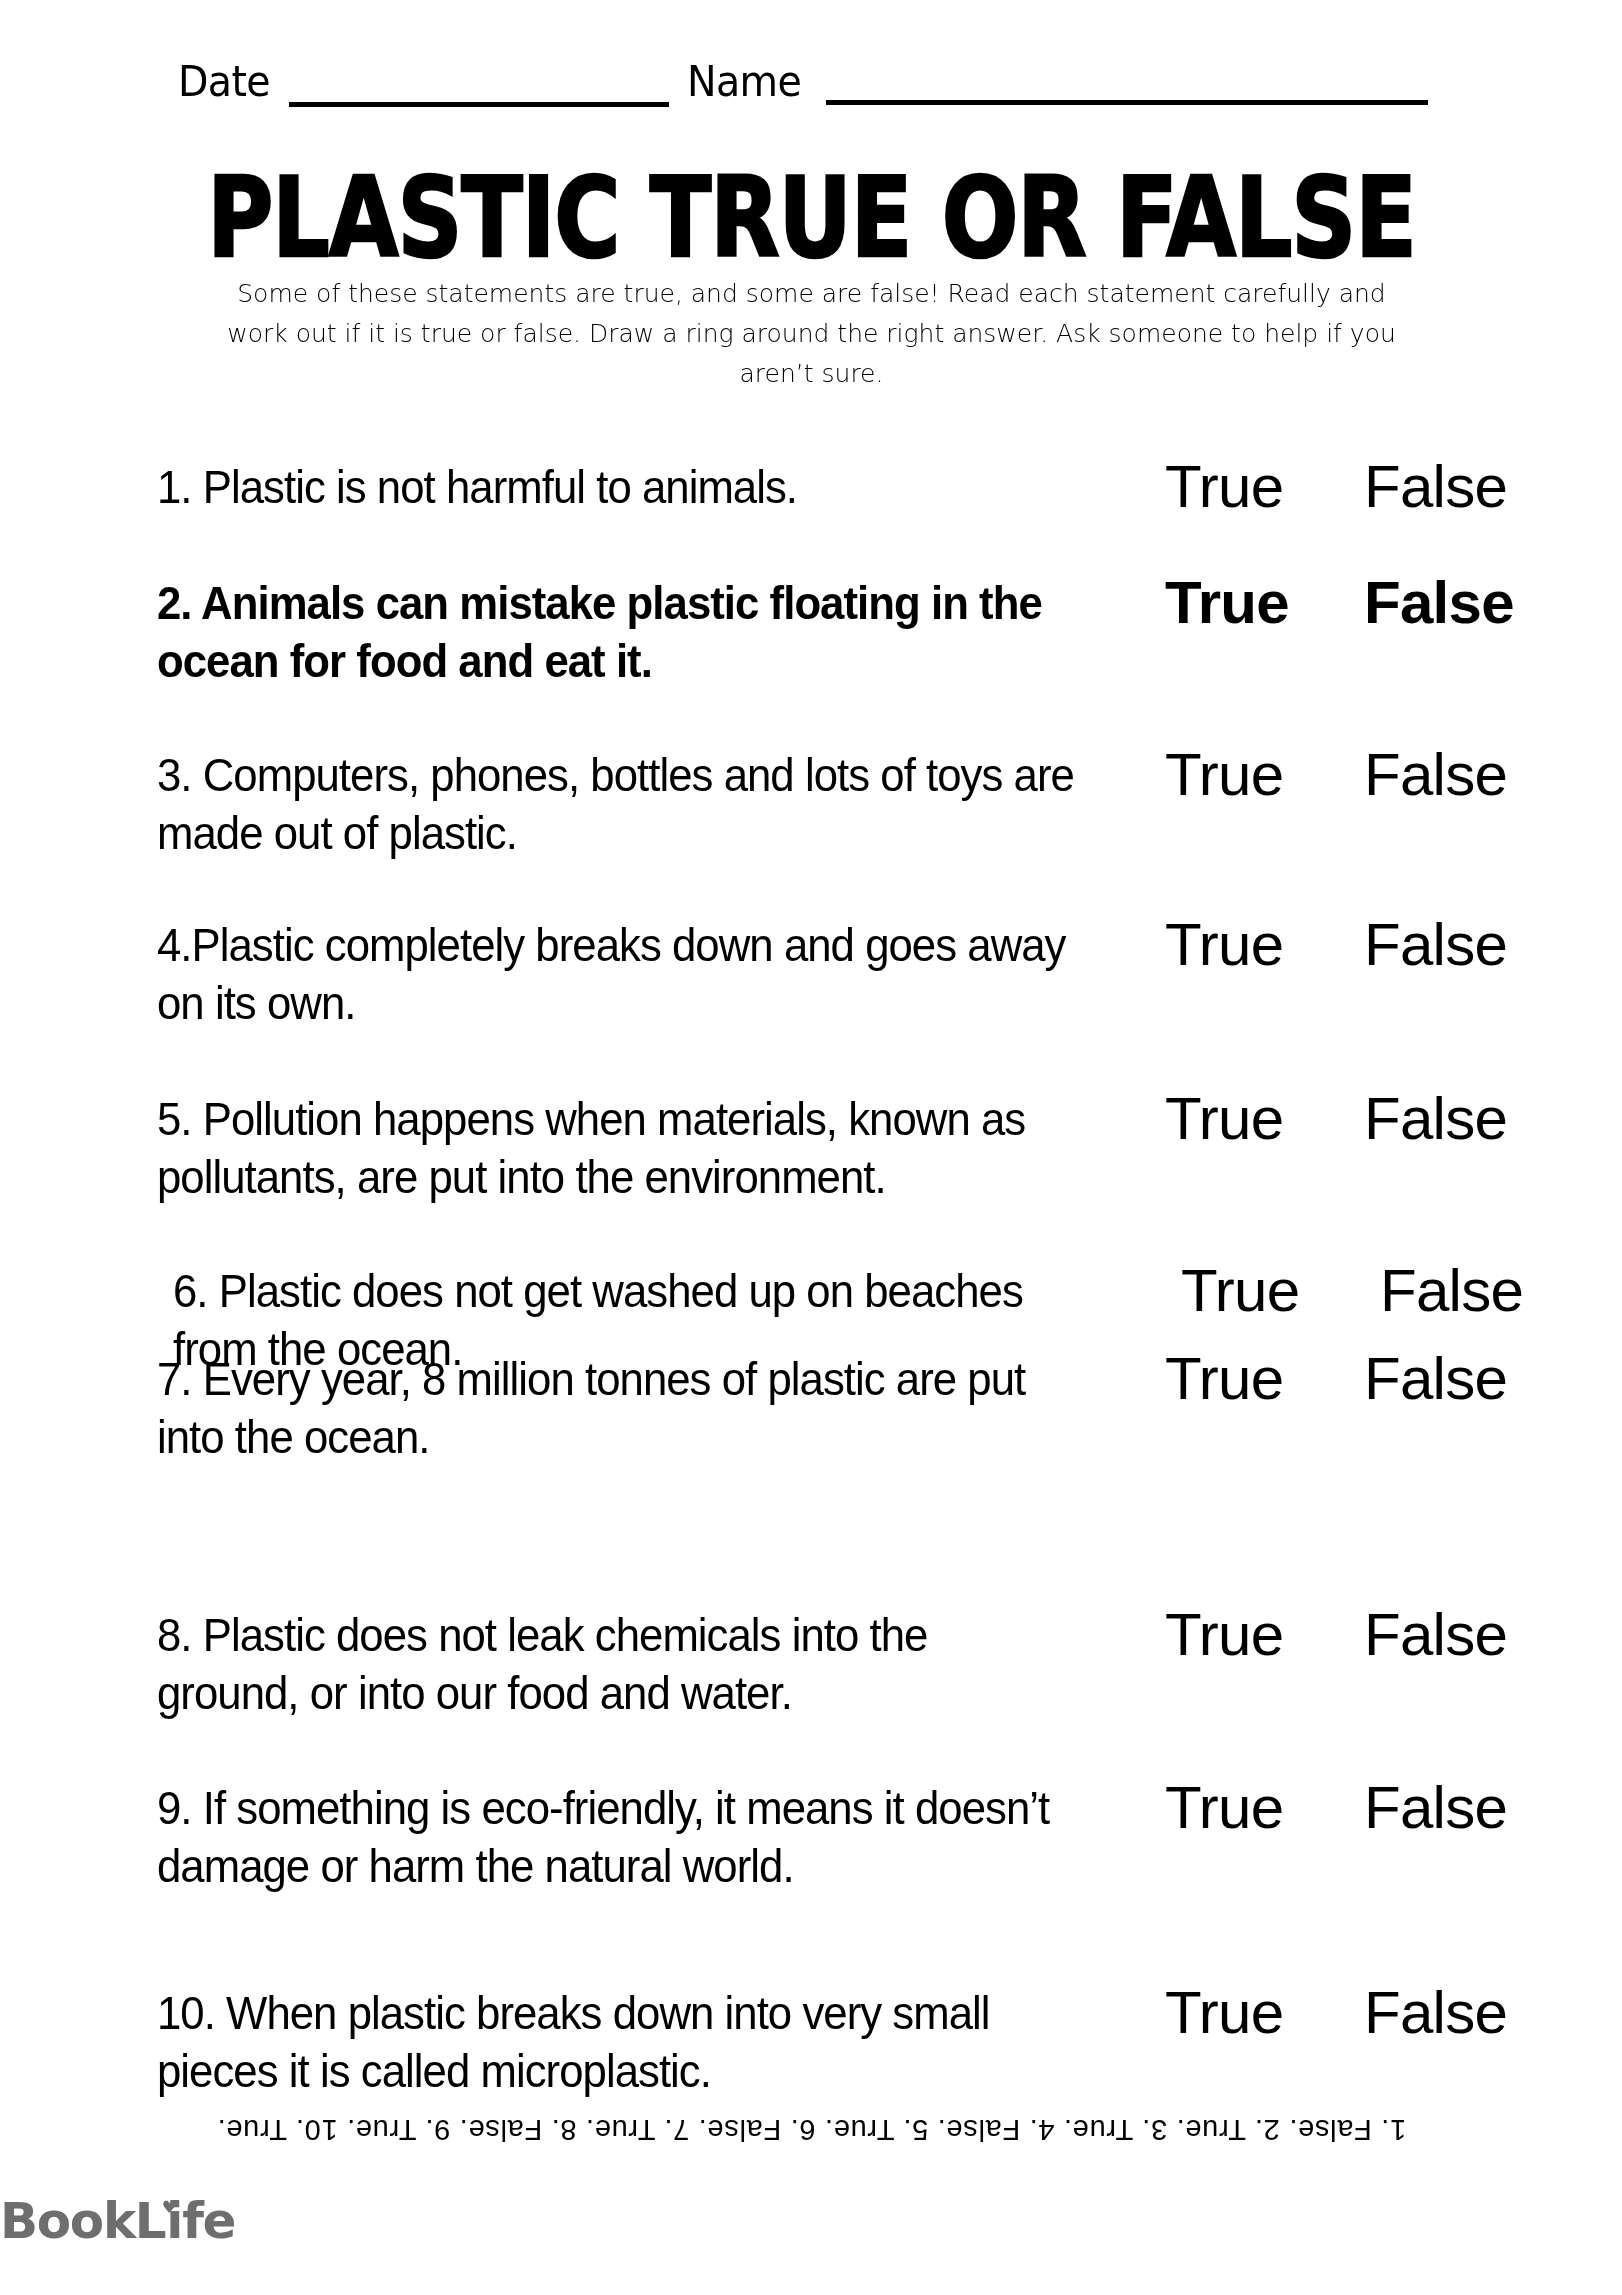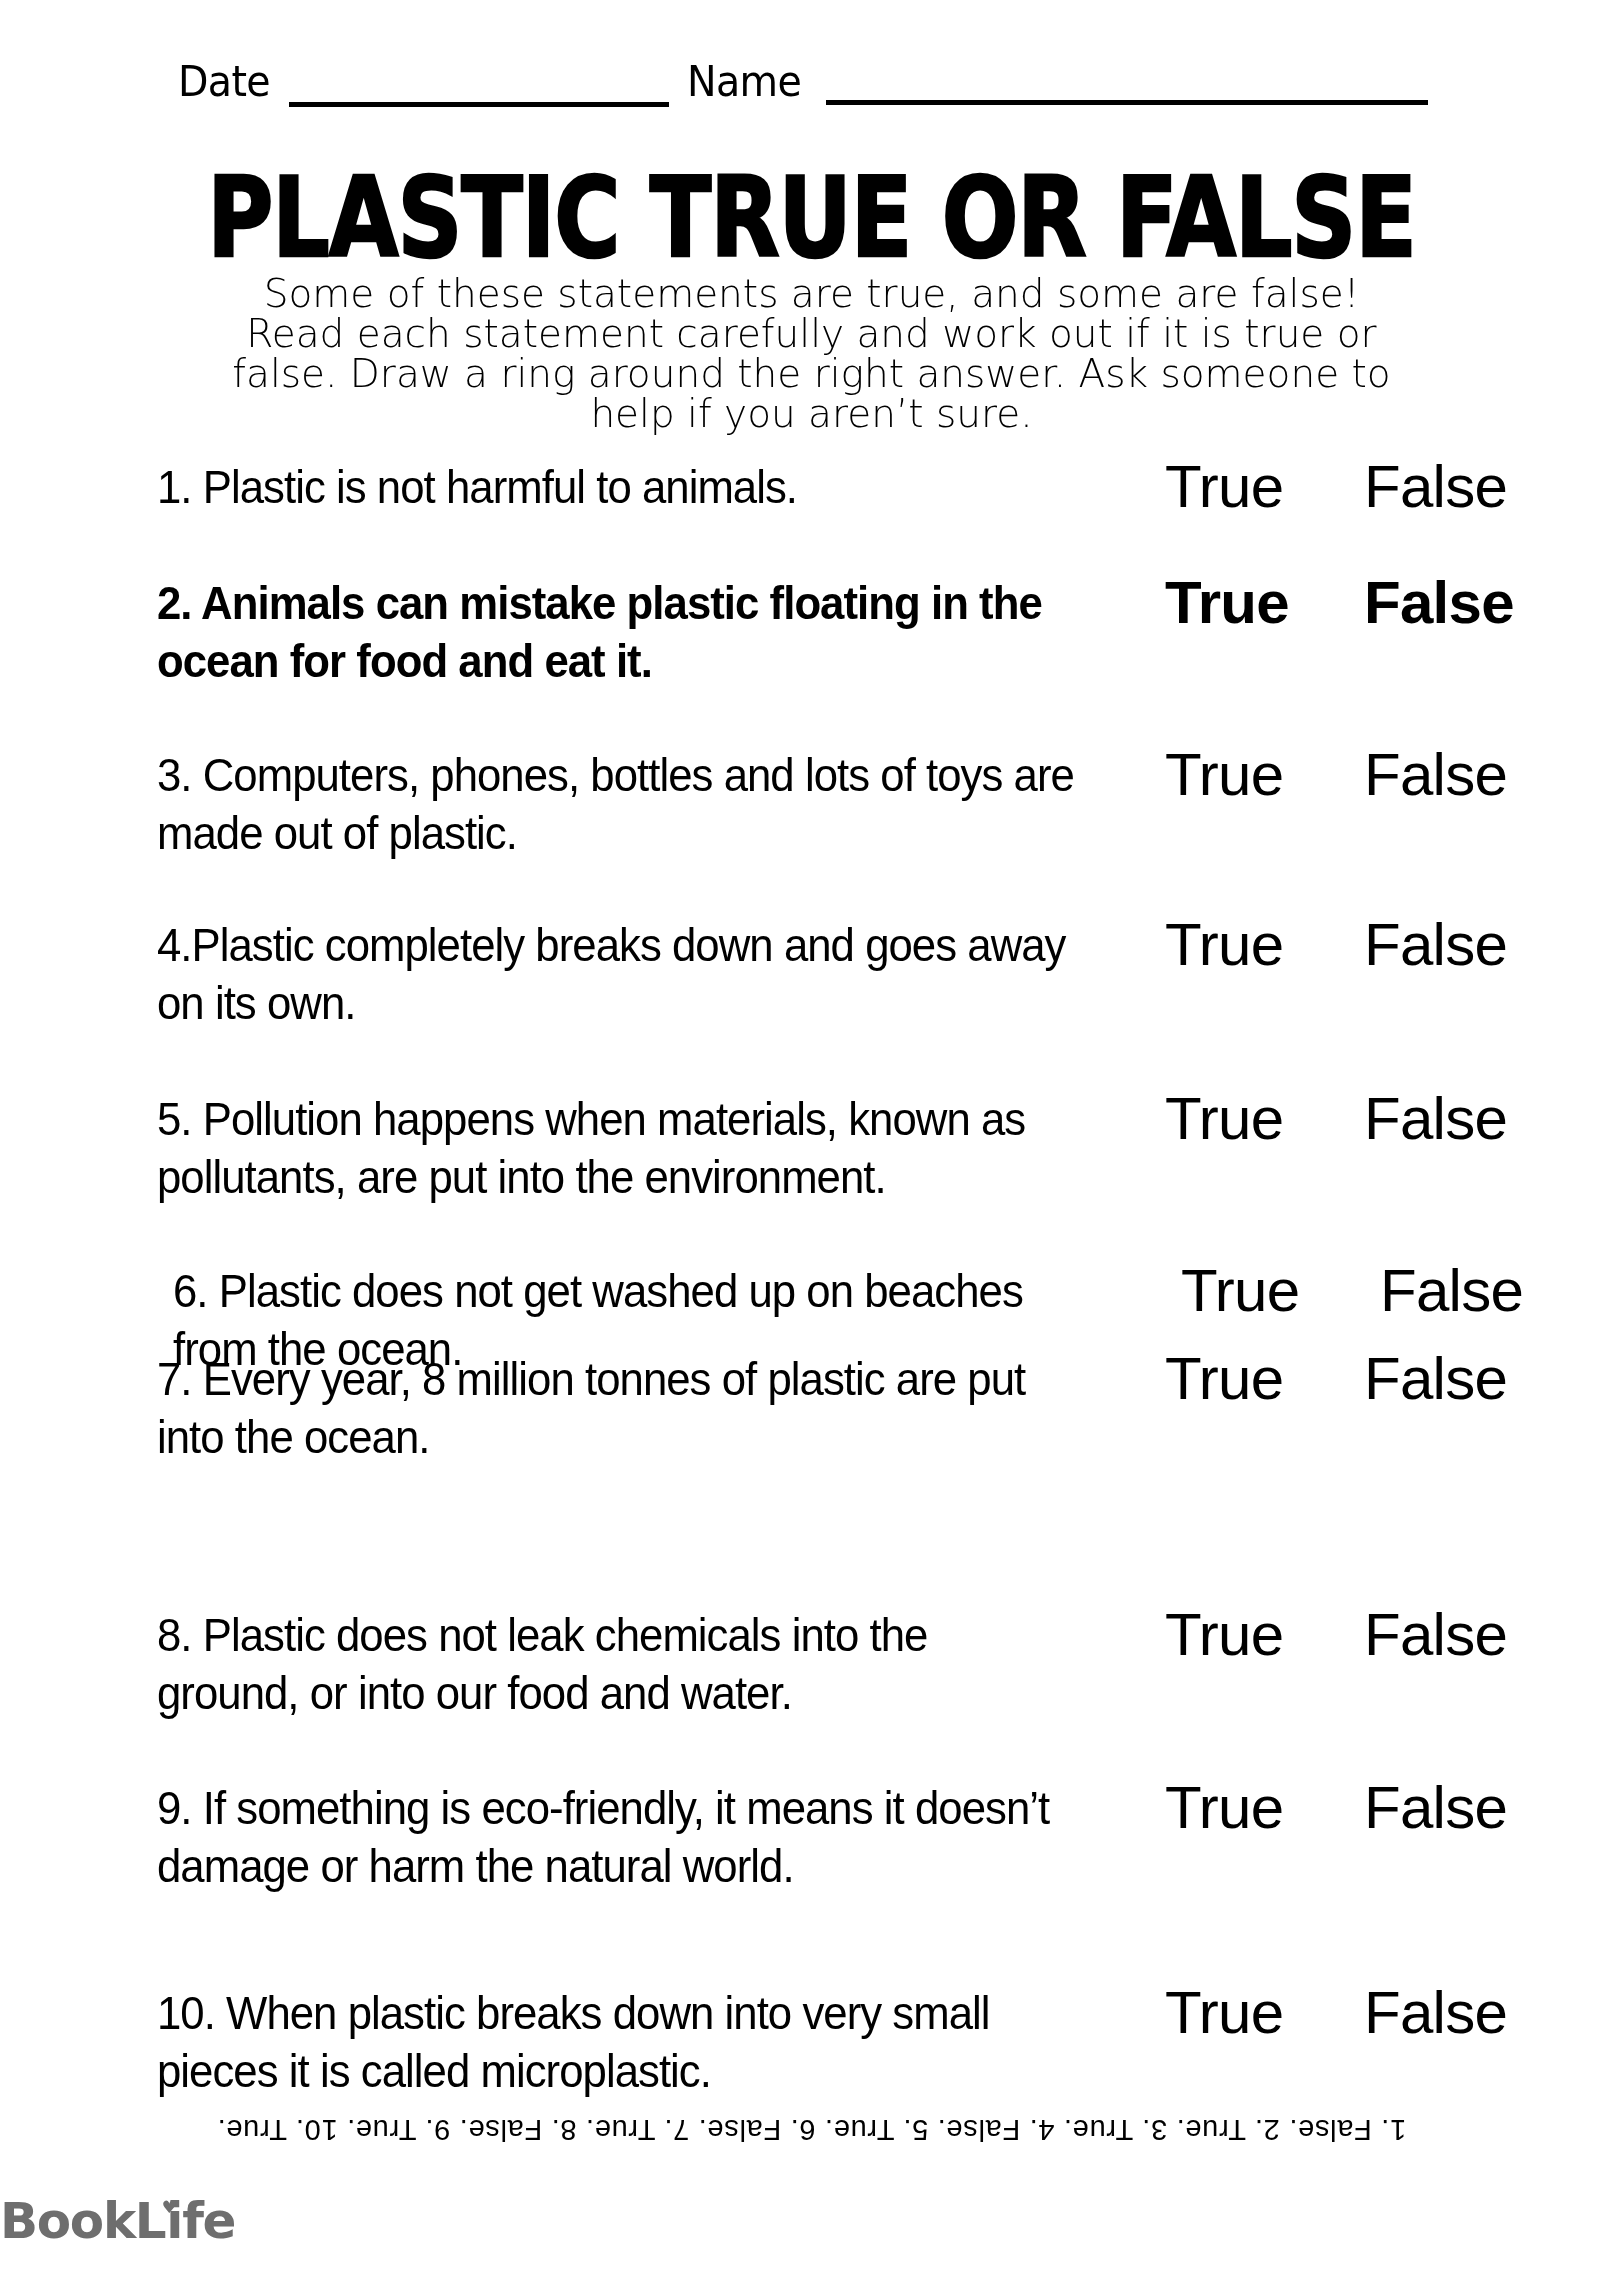--- a/index.html
+++ b/index.html
@@ -4,21 +4,21 @@
 <style>
   html, body { margin: 0; padding: 0; background: #ffffff; }
   body { width: 1623px; height: 2295px; position: relative; overflow: hidden; color: #000; font-family: "Liberation Sans", sans-serif; }
 
   .header-row { position: absolute; top: 52px; left: 178px; width: 1276px; height: 59px; }
   .field-label { position: absolute; top: 0; font-family: "DejaVu Sans", sans-serif; font-size: 43px; line-height: 59px; letter-spacing: -0.7px; transform: scaleX(0.92); transform-origin: left center; }
   .field-line { position: absolute; top: 50px; height: 5.2px; background: #000; }
 
   .title { position: absolute; top: 156px; left: 0; width: 1623px; text-align: center; font-family: "DejaVu Sans", sans-serif; font-weight: 900; font-size: 110px; line-height: 124px; letter-spacing: -1.3px; transform: scaleX(0.82); transform-origin: center; -webkit-text-stroke: 2.6px #000; }
 
-  .instructions { position: absolute; top: 274px; left: 216px; width: 1191px; text-align: center; font-family: "DejaVu Sans", sans-serif; font-size: 39px; line-height: 40px; font-weight: 300; }
+  .instructions { position: absolute; top: 274px; left: 216px; width: 1191px; text-align: center; font-family: "DejaVu Sans", sans-serif; font-size: 25px; line-height: 40px; font-weight: 300; }
 
   .questions { position: absolute; top: 0; left: 0; width: 1623px; }
   .q-row { position: absolute; left: 157px; width: 1322px; height: 131px; }
   .q-text { position: absolute; left: 0; top: 0; width: 968px; font-family: "Liberation Sans", sans-serif; font-size: 46px; line-height: 58px; letter-spacing: -1px; transform: scaleX(0.95); transform-origin: left top; }
   .opt { position: absolute; top: 0; font-family: "Liberation Sans", sans-serif; font-size: 60px; line-height: 58px; letter-spacing: -0.7px; cursor: pointer; }
   .opt-true { left: 1008px; }
   .opt-false { left: 1207px; }
 
   .answer-key { position: absolute; top: 2110px; left: 0; width: 1623px; text-align: center; font-family: "Liberation Sans", sans-serif; font-size: 29px; line-height: 39px; transform: rotate(180deg); letter-spacing: 0.7px; }
 

